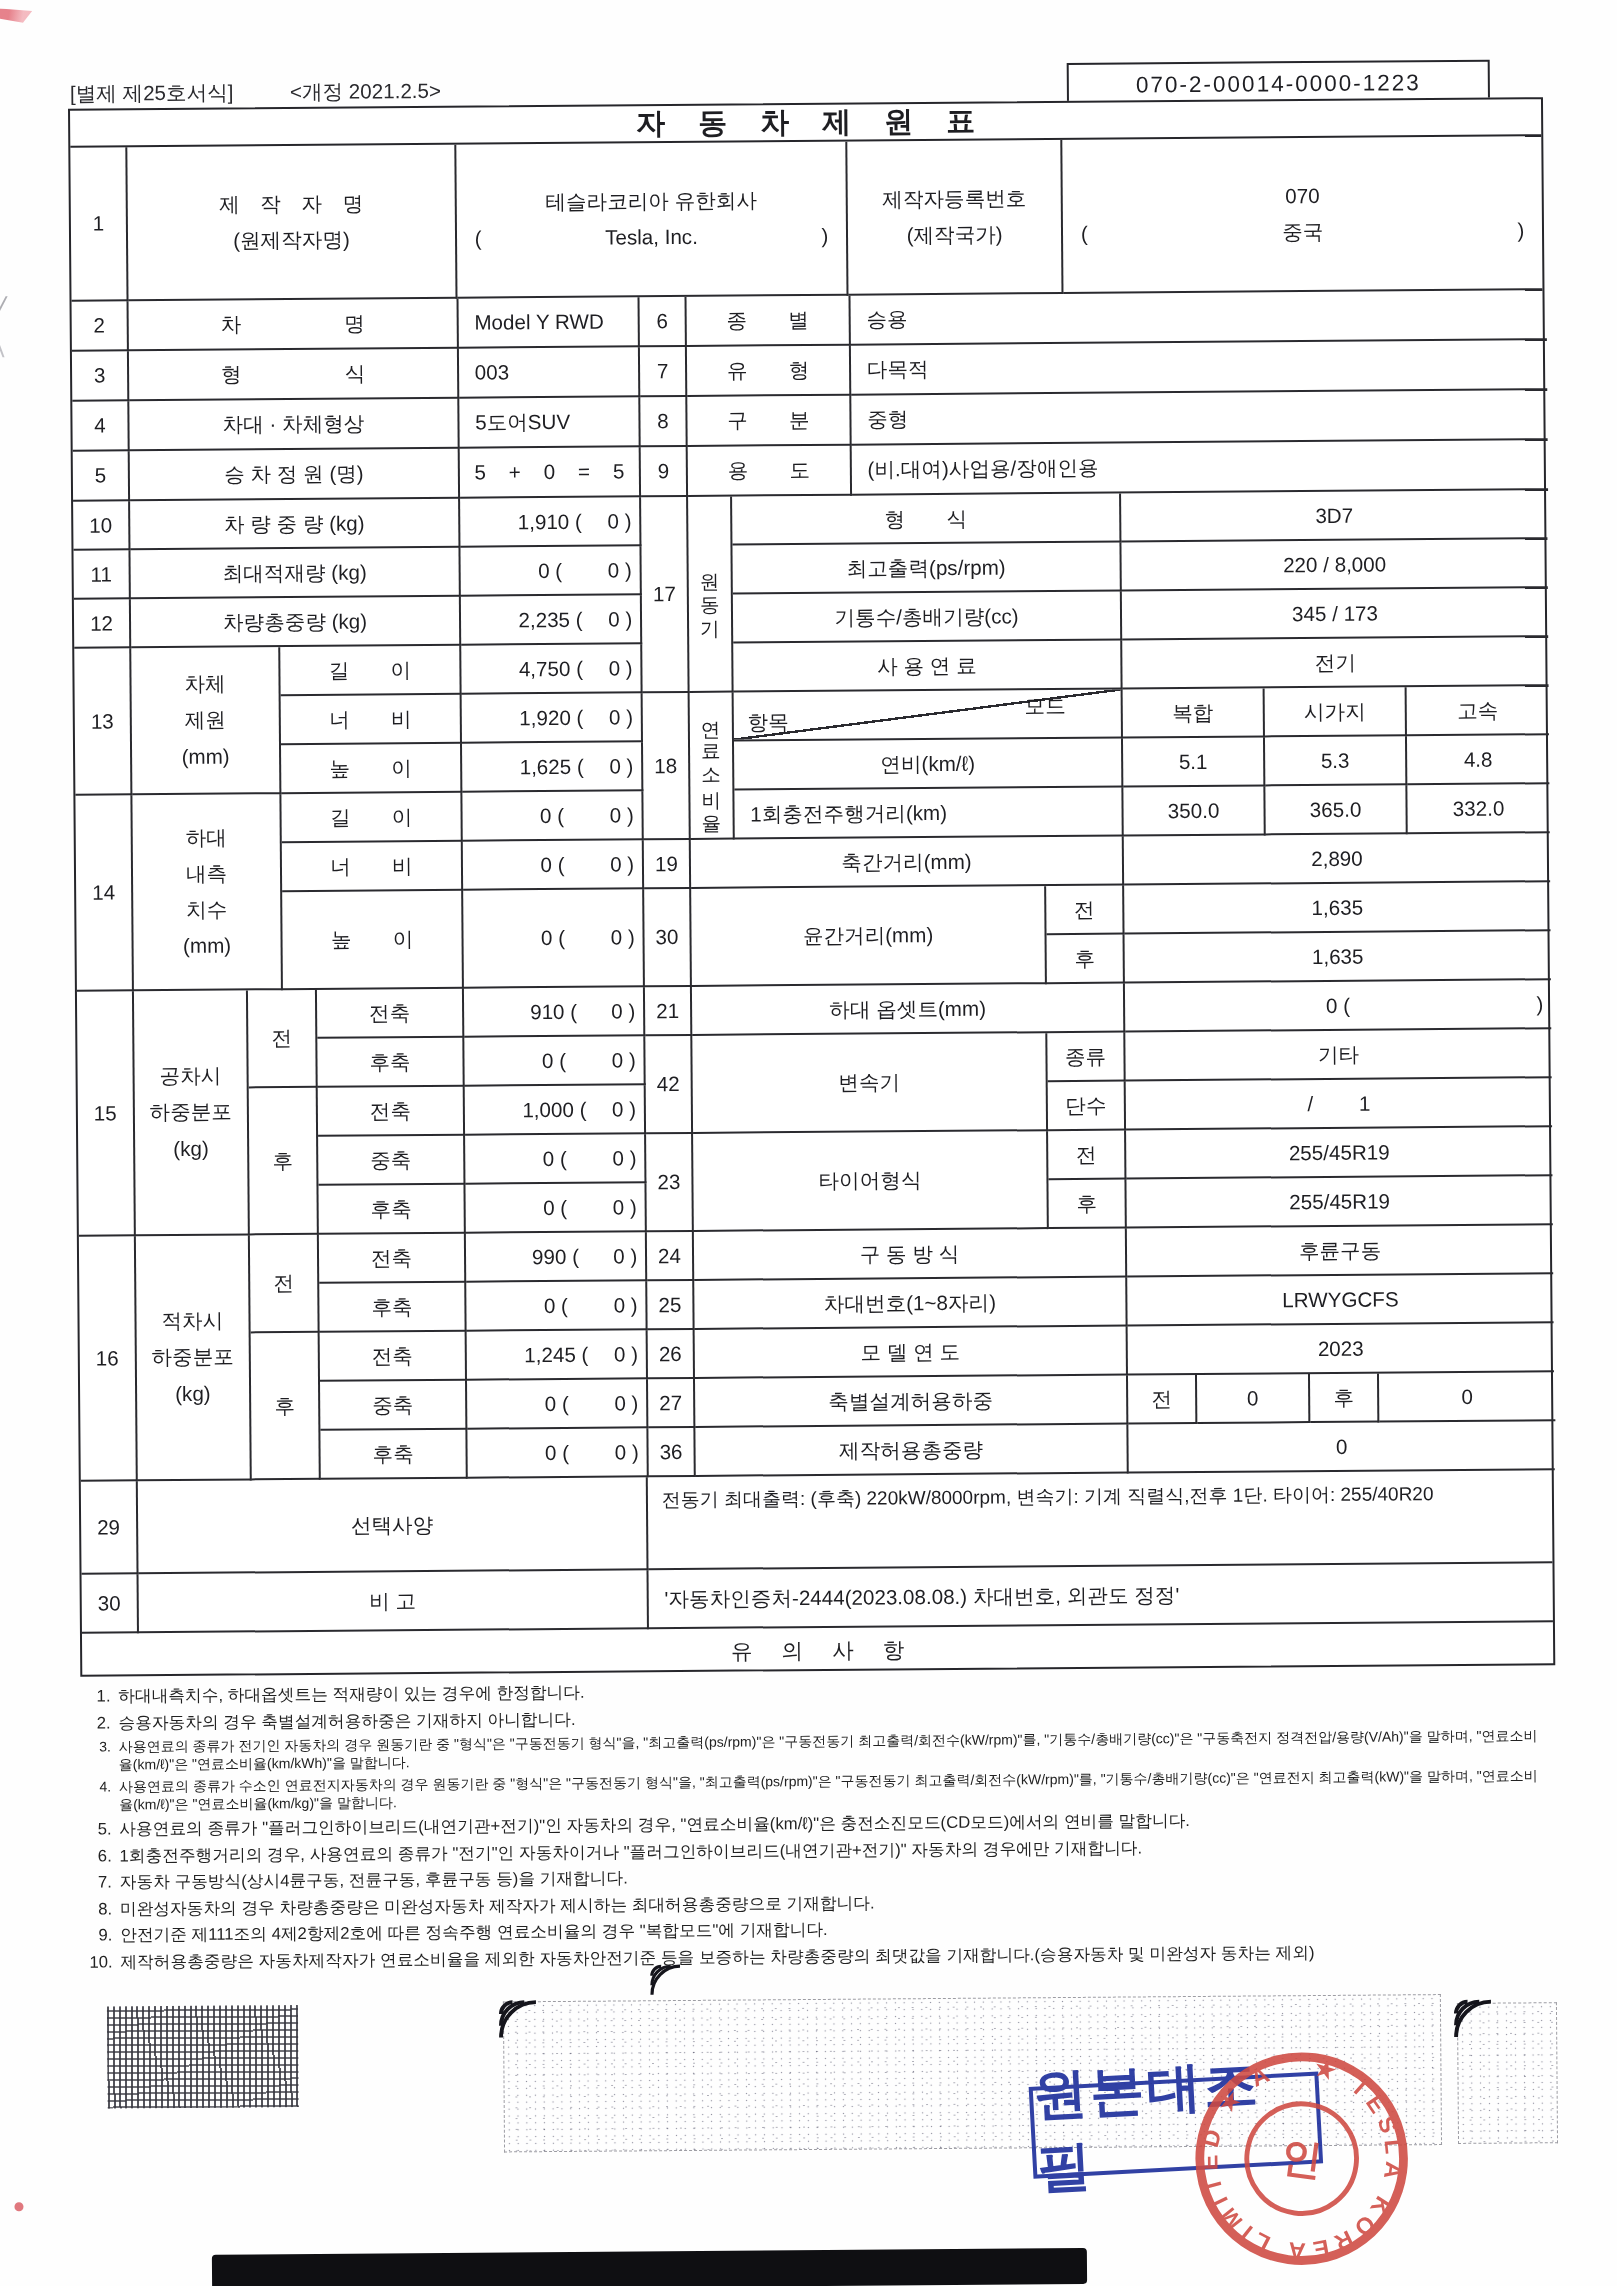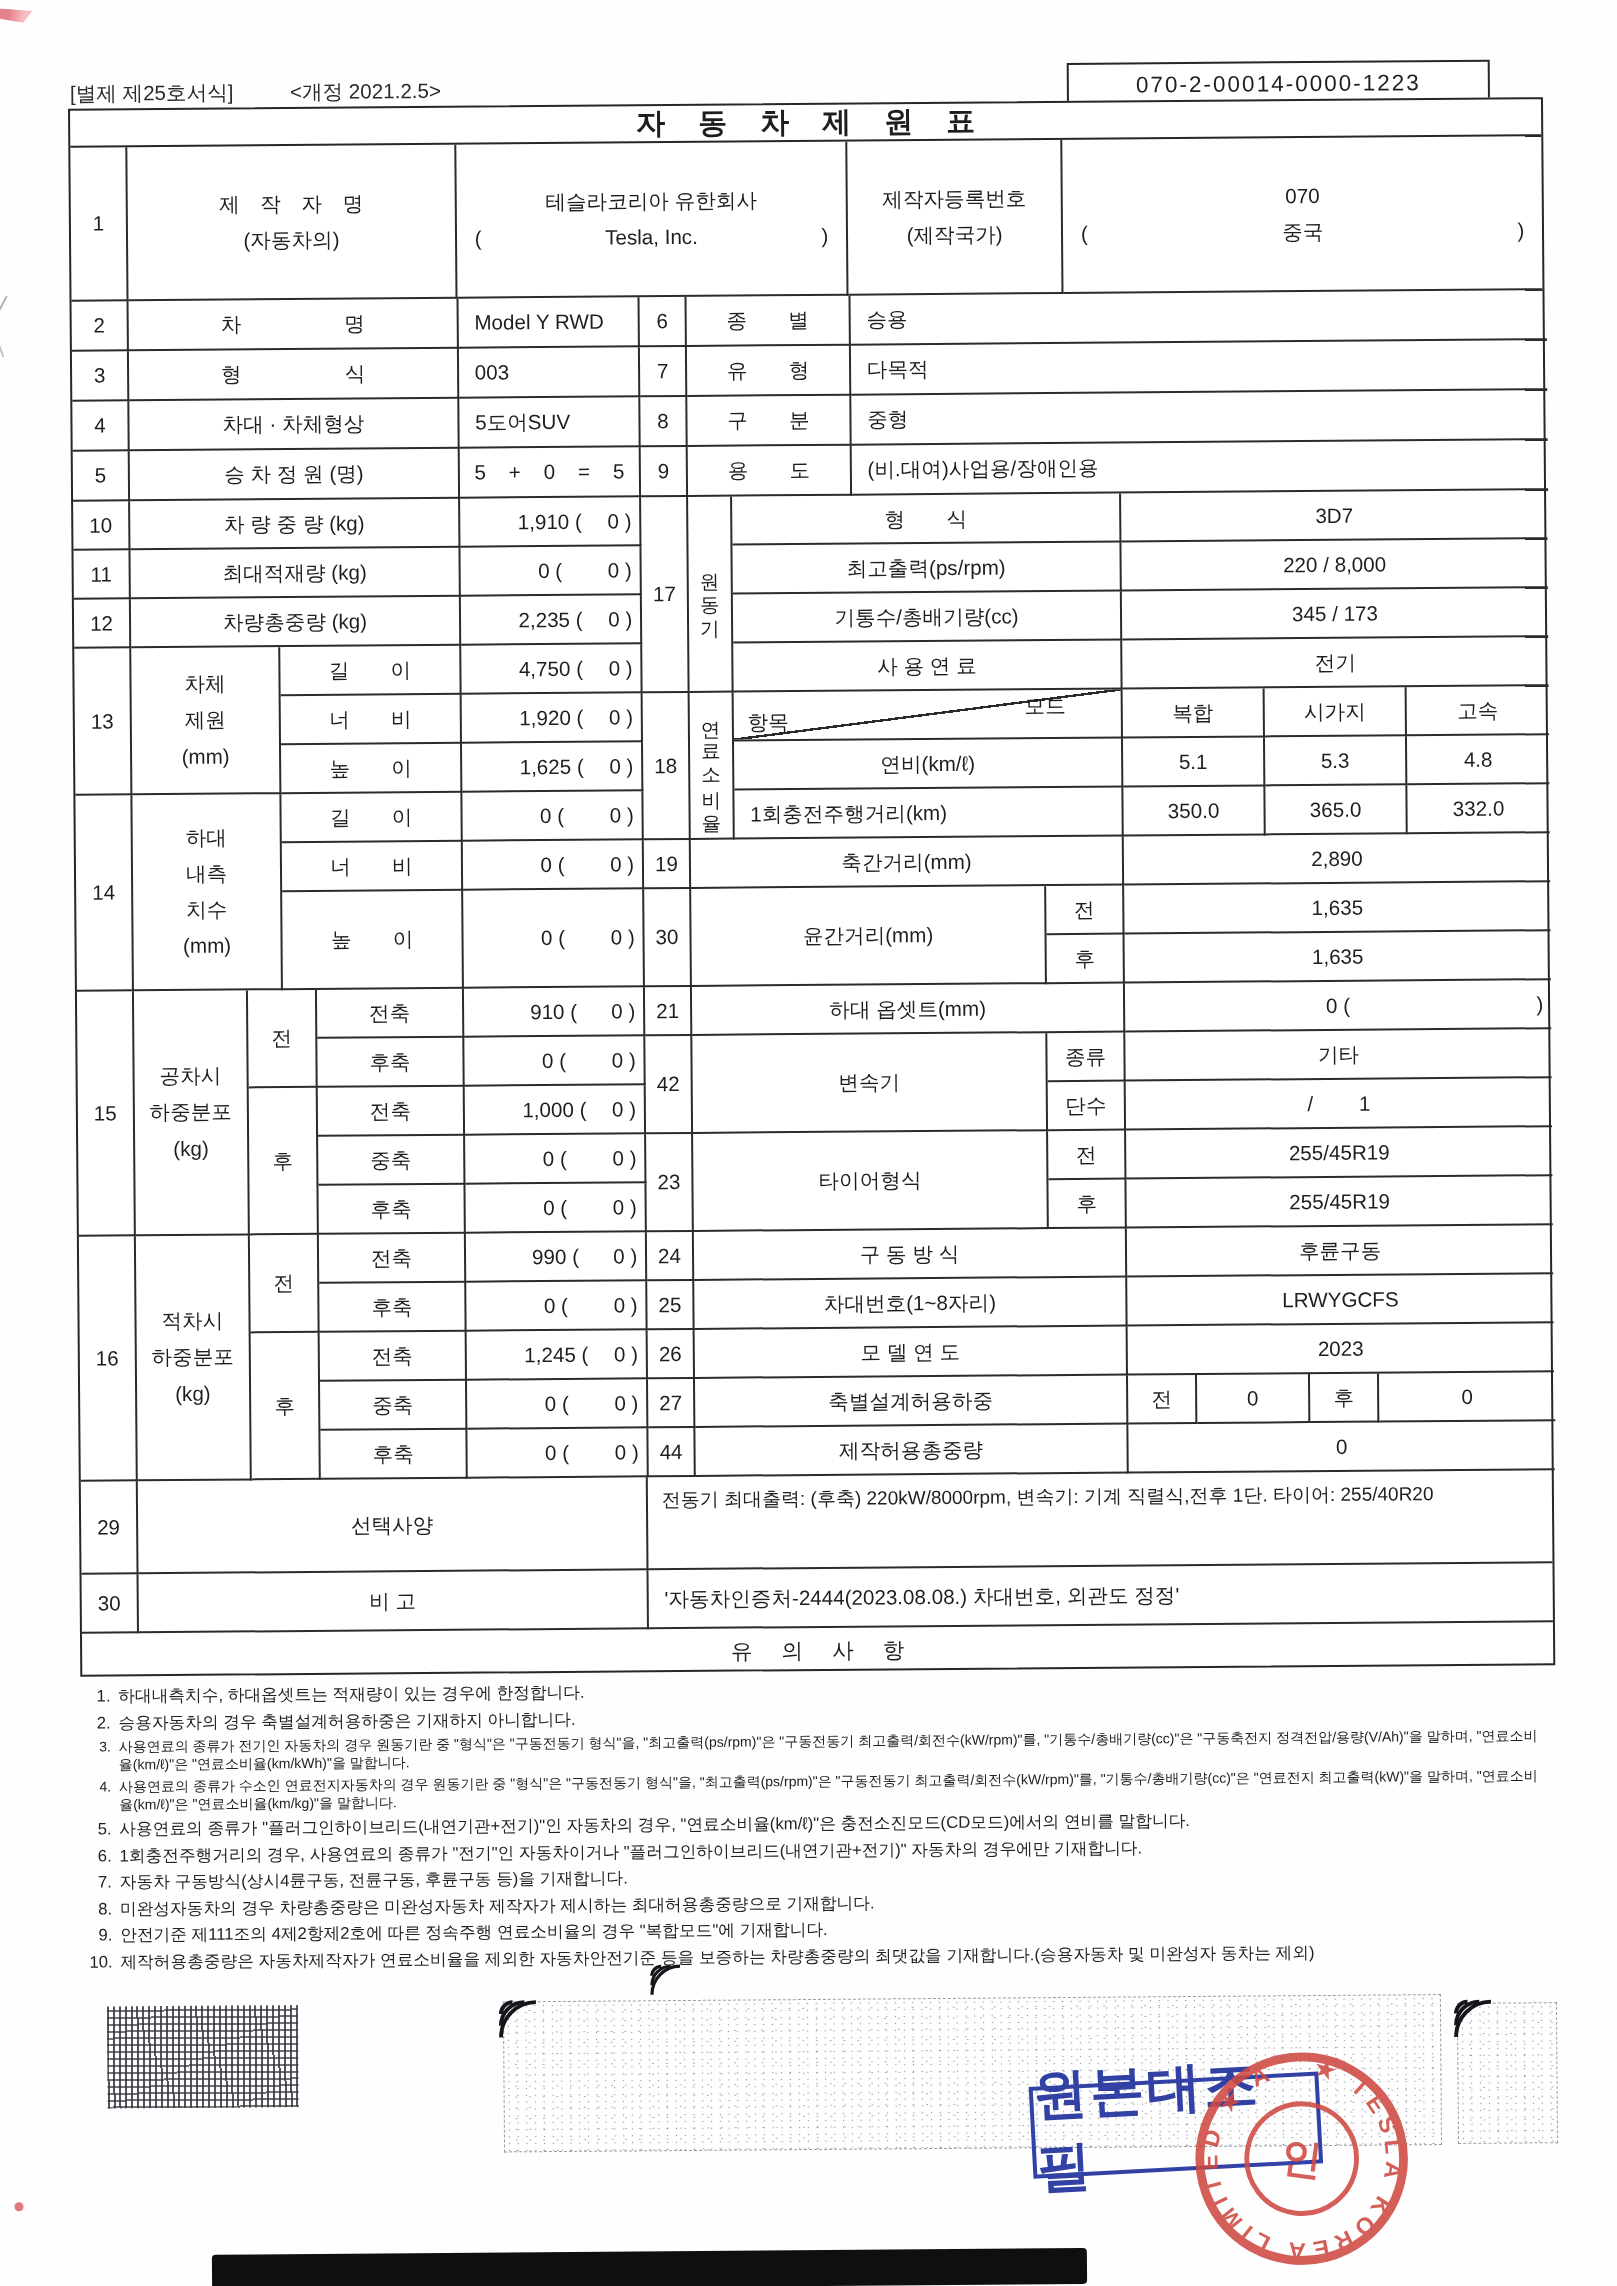--- a/index.html
+++ b/index.html
@@ -98,21 +98,21 @@
   <div class="doc-num-box">070-2-00014-0000-1223</div>
 
   <div class="main-table">
 
     <div class="title-row">자동차제원표</div>
 
     <div class="tr h157">
       <div class="c w58 h157">1</div>
       <div class="c w337 h157 grp">
         <span>제　작　자　명</span>
-        <span>(자동차의)</span>
+        <span>(원제작자명)</span>
       </div>
       <div class="c w400 h157 grp">
         <span>테슬라코리아 유한회사</span>
         <span style="display:flex;width:100%;padding:0 17.6px;align-items:center;">
           <span>(</span>
           <span style="flex:1;text-align:center;">Tesla, Inc.</span>
           <span>)</span>
         </span>
       </div>
       <div class="c w220 h157 grp">
@@ -516,21 +516,21 @@
         <div class="tr h50">
           <div class="c w48 h50">27</div>
           <div class="c w442 h50">축별설계허용하중</div>
           <div class="c w70 h50">전</div>
           <div class="c w115 h50">0</div>
           <div class="c w70 h50">후</div>
           <div class="c w180 h50 nr">0</div>
         </div>
 
         <div class="tr h50">
-          <div class="c w48 h50">44</div>
+          <div class="c w48 h50">36</div>
           <div class="c w442 h50">제작허용총중량</div>
           <div class="c w435 h50 nr">0</div>
         </div>
       </div>
     </div>
 
     <div class="tr h95">
       <div class="c w58 h95">29</div>
       <div class="c w522 h95">선택사양</div>
       <div class="c w925 h95 nr free">전동기 최대출력: (후축) 220kW/8000rpm, 변속기: 기계 직렬식,전후 1단. 타이어: 255/40R20</div>

